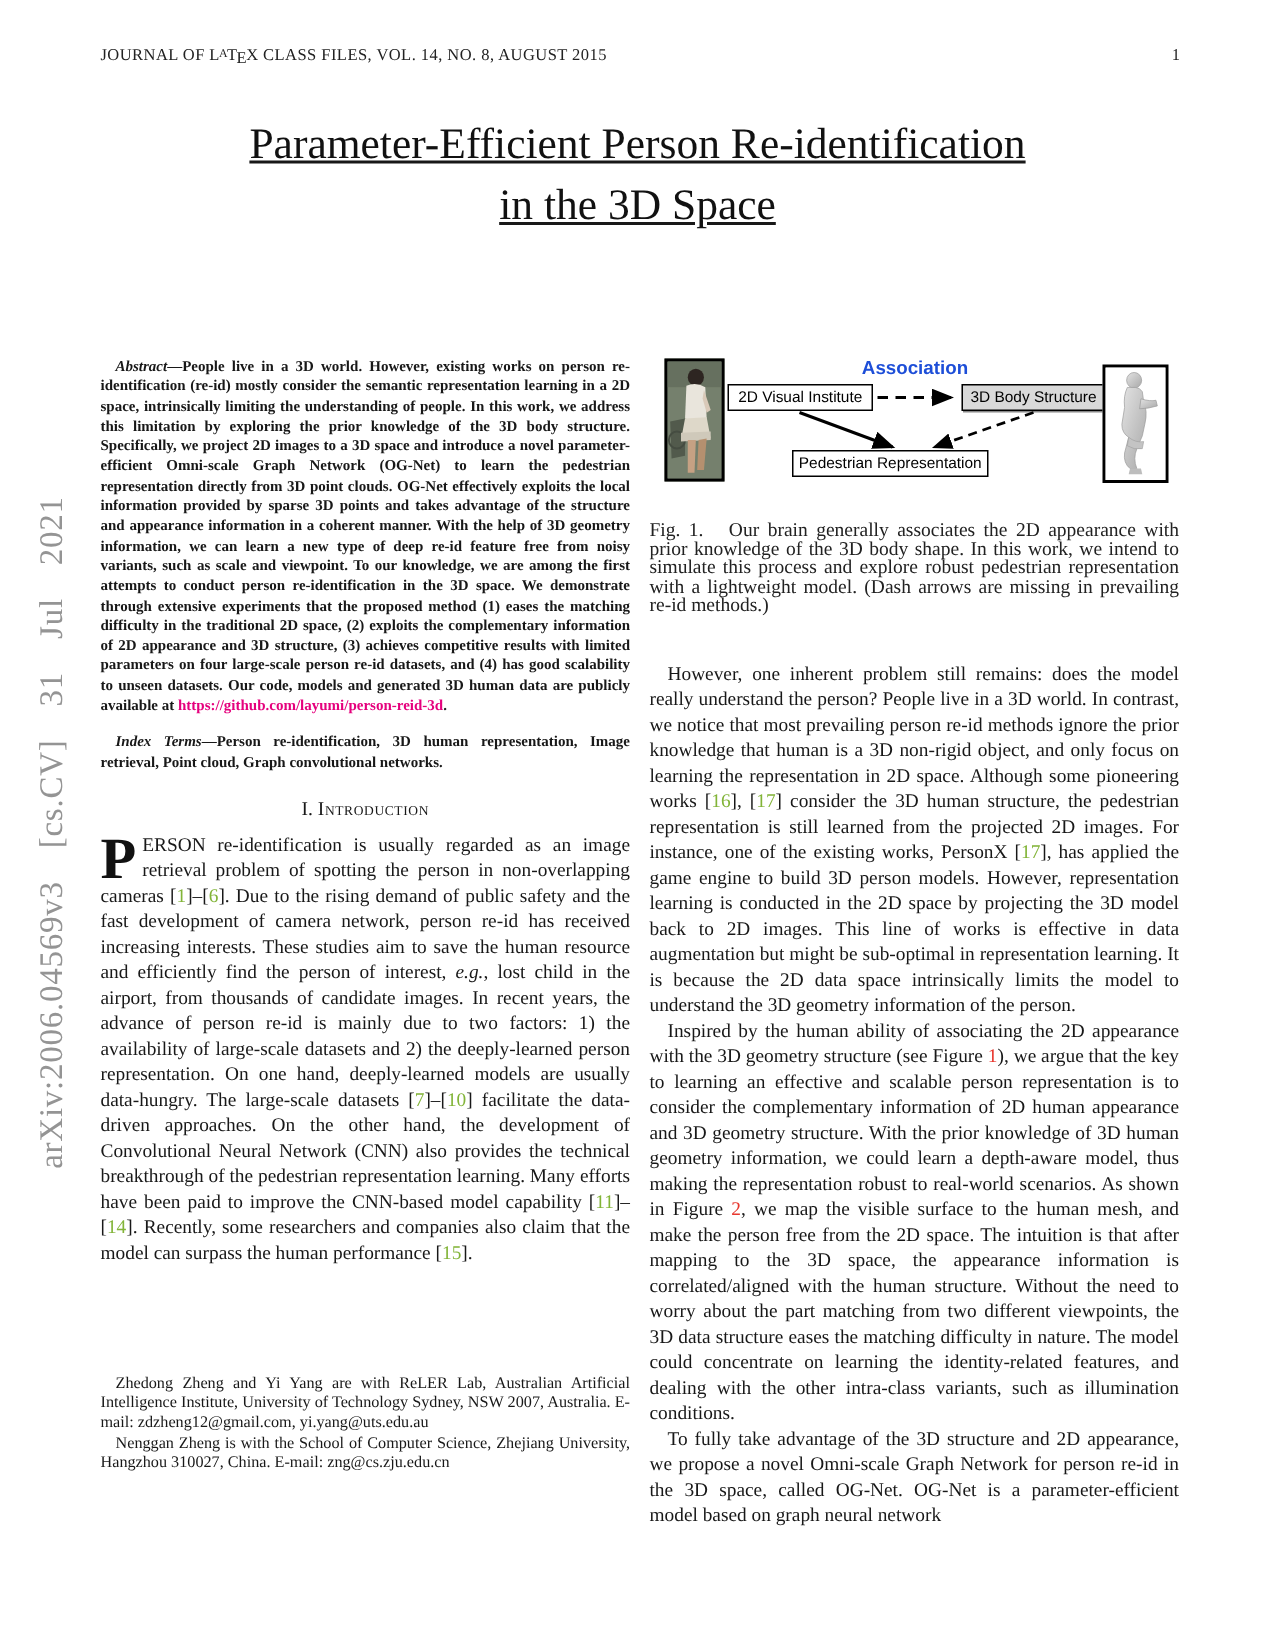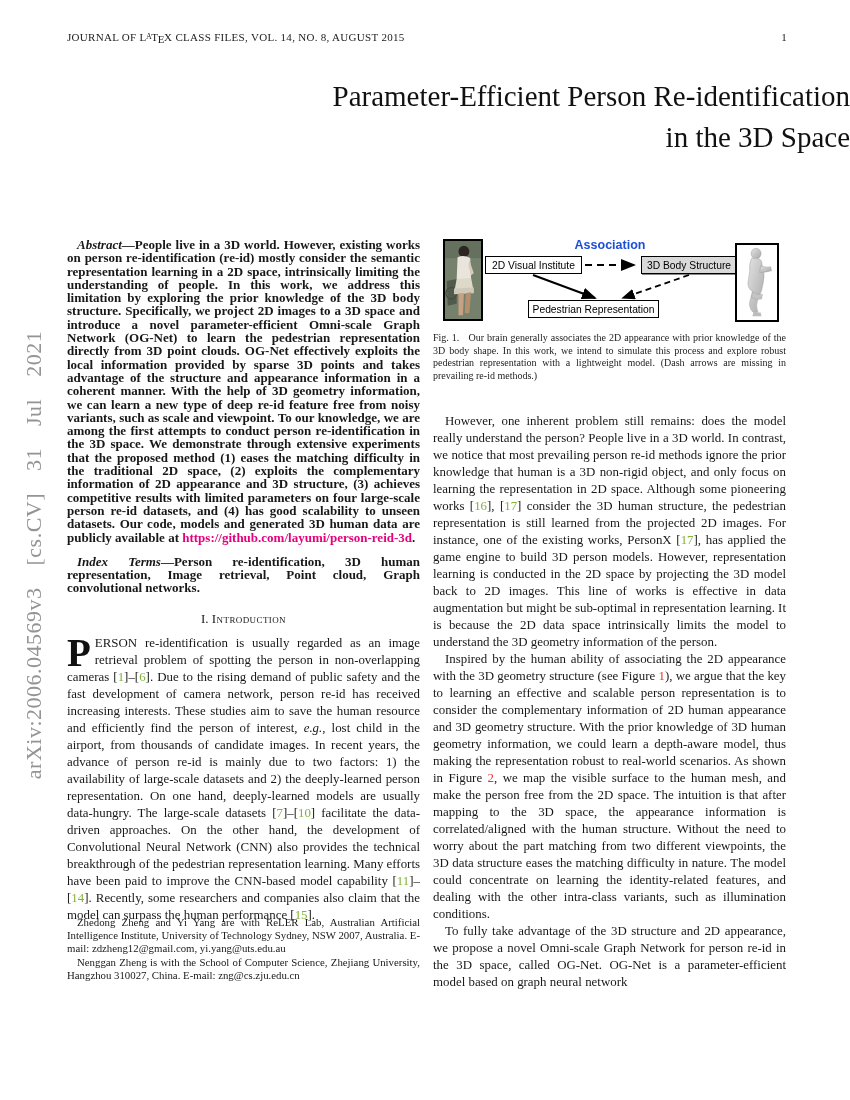--- a/index.html
+++ b/index.html
@@ -18,31 +18,31 @@
   .seg-latex-a { font-size:0.72em; vertical-align:0.28em; margin:0 -0.08em; }
   .seg-latex-e { vertical-align:-0.18em; margin:0 -0.06em; }
   
   .arxiv-strip {
     position:absolute; top:555px; left:34px;
     transform:translate(-50%,-50%) rotate(-90deg);
     white-space:nowrap; font-size:22px; color:#949494;
     word-spacing:16px; letter-spacing:0.5px;
   }
   
-  .title-block { position:absolute; top:76px; left:0; width:100%; text-align:right; }
+  .title-block { position:absolute; top:76px; left:0; width:100%; text-align:center;text-decoration:underline; }
   .paper-title { font-size:29px; font-weight:normal; line-height:41px; color:#111; }
   .authors-line { margin-top:14px; font-size:15px; color:#111; }
   .seg-italic { font-style:italic; }
   
   .col { position:absolute; top:238px; width:353px; text-align:justify; }
   .col-left  { left:67px; height:804px; }
   .col-right { left:433px; height:804px; }
   
   .abstract-par, .index-terms {
-    font-weight:bold; font-size:13px; line-height:13.3px; text-indent:10px;
+    font-weight:bold; font-size:10px; line-height:13.3px; text-indent:10px;
   }
   .index-terms { margin-top:11px; }
   .seg-lead { font-style:italic; }
   
   .sec-heading { margin-top:16px; text-align:center; font-size:13px; font-weight:normal; }
   .sec-heading .smallcaps { font-variant:small-caps; letter-spacing:0.4px; }
   
   .body-par { font-size:12.9px; line-height:17px; }
   .intro-par { margin-top:8px; }
   .dropcap {
@@ -78,21 +78,21 @@
   .fig-box {
     position:absolute; height:18px; border:1.6px solid #000; background:#fff;
     display:flex; align-items:center; justify-content:center;
     font-size:10.3px; color:#000; white-space:nowrap;
   }
   .box-2d  { left:52px;  top:18px; width:97px; }
   .box-3d  { left:208px; top:18px; width:96px; background:#d9d9d9; box-shadow:1px 1px 0 #888; }
   .box-ped { left:95px; top:62px; width:131px; }
   .fig-arrows { position:absolute; left:0; top:0; width:353px; height:92px; }
   
-  .fig-caption { margin-top:2px; font-size:10px; line-height:12.6px; text-align:justify; color:#222; }
+  .fig-caption { margin-top:17px; font-size:13px; line-height:12.6px; text-align:justify; color:#222; }
   .rc-body { margin-top:31px; }
   .rc-par + .rc-par { margin-top:0; }
 </style>
 </head>
 <body>
 
 <div class="page">
 
   <div class="running-head">
     <span><span>JOURNAL OF L</span><span class="seg-latex-a">A</span><span>T</span><span class="seg-latex-e">E</span><span>X CLASS FILES, VOL. 14, NO. 8, AUGUST 2015</span></span>

